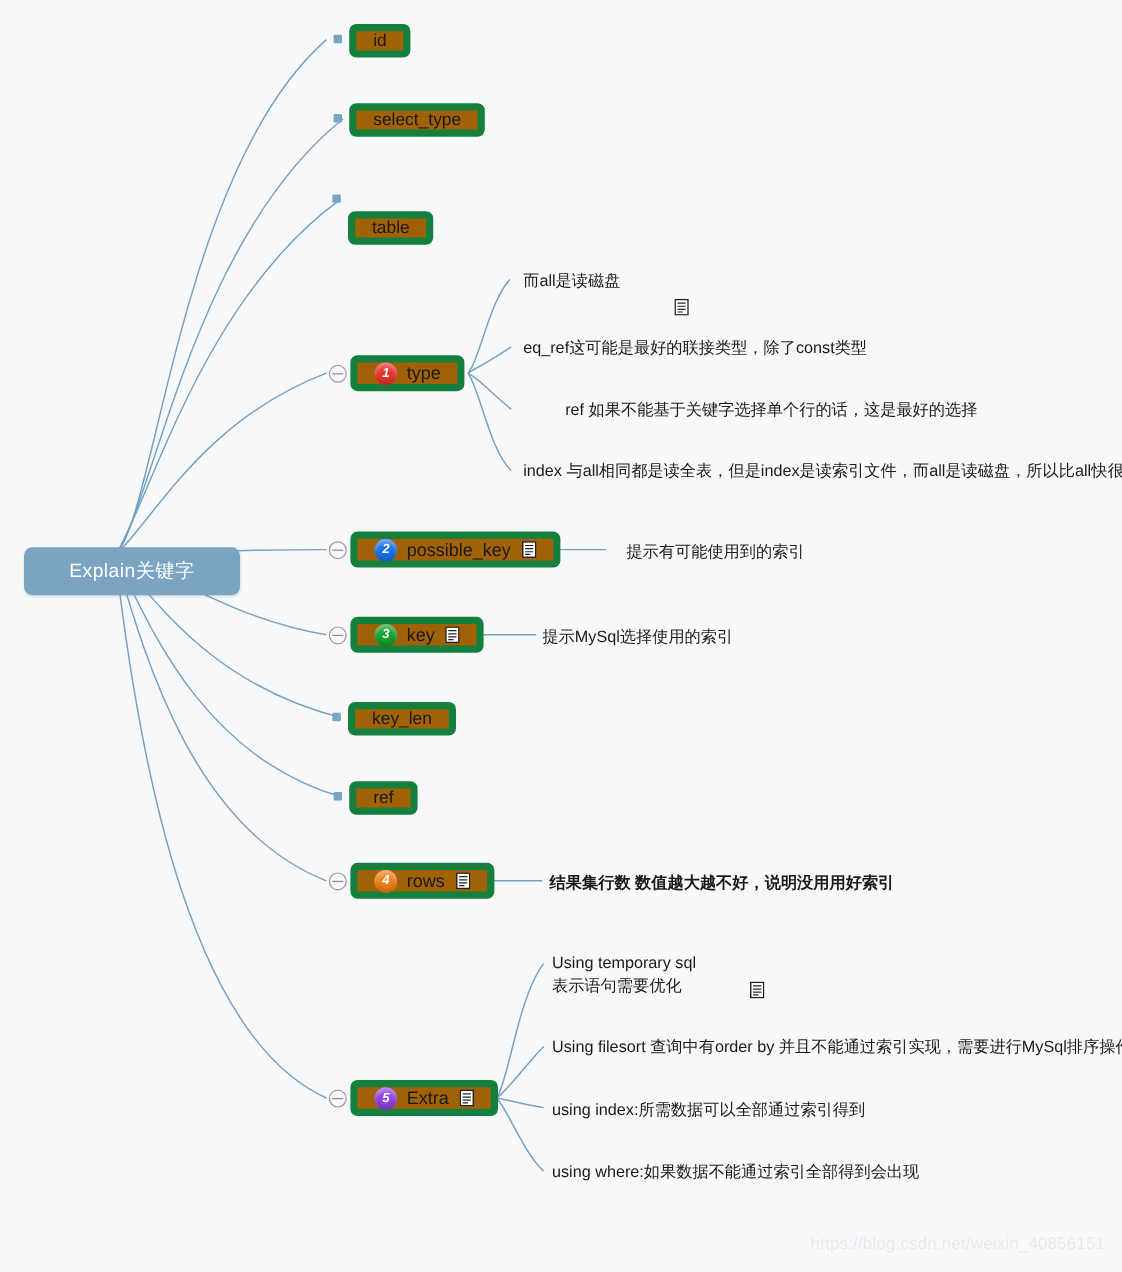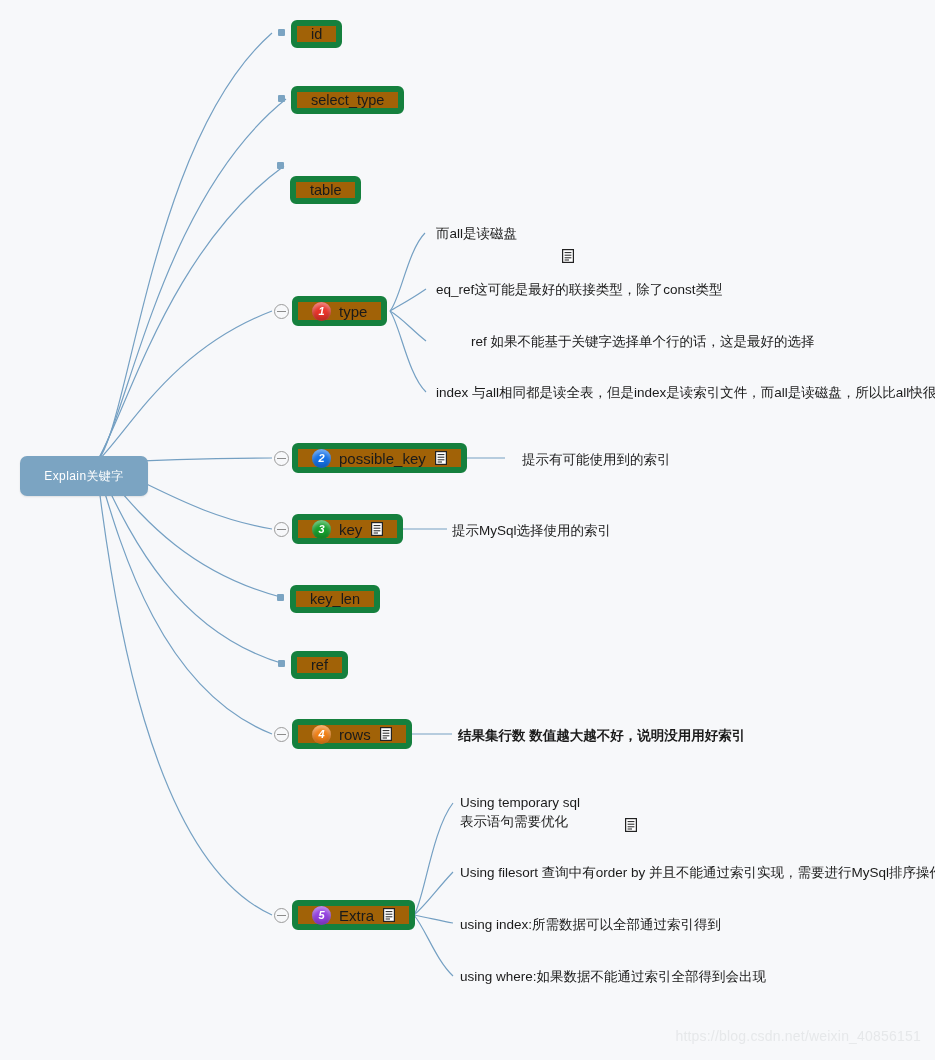--- a/index.html
+++ b/index.html
@@ -21,29 +21,29 @@
     width: 935px;
     height: 1060px;
     pointer-events: none;
   }
 
   
   .root-node {
     position: absolute;
     left: 20px;
     top: 456px;
-    width: 128px;
+    width: 180px;
     height: 40px;
     background: #7ba4c2;
     border-radius: 7px;
     display: flex;
     align-items: center;
     justify-content: center;
     color: #ffffff;
-    font-size: 12px;
+    font-size: 16px;
     letter-spacing: .4px;
     box-shadow: 0 1px 2px rgba(0,0,0,.10);
   }
 
   
   .node-box {
     position: absolute;
     background: #a16207;
     border: 6px solid #15803d;
     border-radius: 6px;

